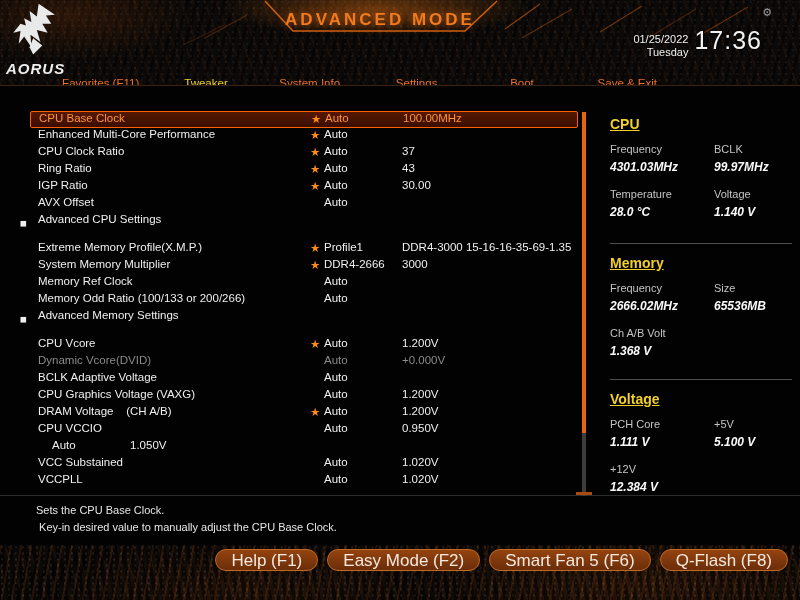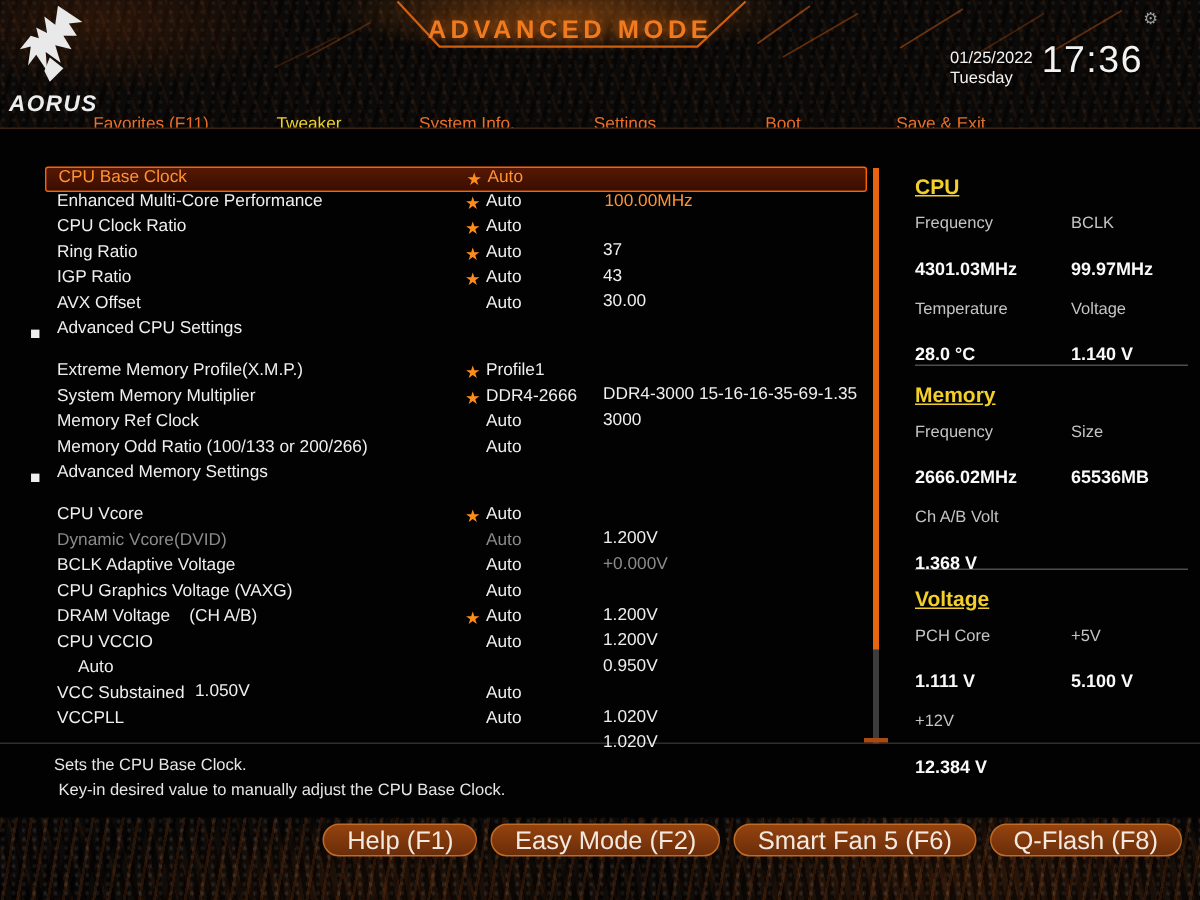--- a/index.html
+++ b/index.html
@@ -20,21 +20,21 @@
   
   .hdr-svg{position:absolute;top:0;left:0;}
   .banner-title{
     position:absolute;top:10px;left:230px;width:300px;text-align:center;
     font-size:17px;font-weight:bold;letter-spacing:3px;color:#f07a1d;
     text-shadow:0 0 8px rgba(255,120,20,.7);
   }
   .logo{position:absolute;left:6px;top:2px;width:74px;}
   .logo-text{font-size:15px;font-weight:bold;font-style:italic;letter-spacing:1px;color:#ededed;margin-top:-4px;}
   .datetime{position:absolute;right:38px;top:21px;display:flex;align-items:center;gap:6px;color:#f2f2f2;}
-  .dt-left{text-align:left;font-size:11px;line-height:13px;text-shadow:1px 1px 2px #000;margin-top:12px;}
+  .dt-left{text-align:right;font-size:11px;line-height:13px;text-shadow:1px 1px 2px #000;margin-top:12px;}
   .dt-time{font-size:25px;letter-spacing:1px;text-shadow:1px 1px 2px #000;}
   .gear{position:absolute;right:28px;top:6px;color:#9a9a9a;font-size:11px;}
   
   .tabbar{position:absolute;left:48px;top:53px;width:632px;display:flex;}
   .tab{flex:1;text-align:center;cursor:pointer;}
   .tab-label{font-size:11.5px;color:#e8702a;text-shadow:0 1px 2px #000;margin-top:24px;}
   .tab.active .tab-label{color:#ecd22e;}
   .tab-underline{height:3px;margin:6px 6px 0 6px;border-radius:2px;
     background:linear-gradient(90deg,#9c4414 0 4px,#5c2407 4px calc(100% - 4px),#9c4414 calc(100% - 4px));}
   .tab.active .tab-underline{height:5px;margin-top:4px;border-radius:4px;
@@ -44,38 +44,38 @@
   
   .content-bg{position:absolute;top:86px;left:0;width:800px;height:459px;background:#020202;}
   .help-divider{position:absolute;top:409px;left:0;width:800px;height:1px;background:#2e2e2e;}
   .setting-list{position:absolute;left:30px;top:111px;width:548px;}
   .row{position:relative;display:flex;align-items:flex-start;height:17px;padding-left:8px;box-sizing:border-box;cursor:pointer;}
   .spacer{height:11px;}
   .row span{font-size:11.5px;color:#efefef;}
   .lbl{width:272px;white-space:pre;overflow:hidden;}
   .star{width:14px;font-size:9px;color:#ff8c1a !important;}
   .val{width:78px;}
-  .ext{flex:1;margin-top:16px;}
+  .ext{flex:1;}
   .row.selected{background:linear-gradient(#561802,#3a0e00);border:1px solid #ff5f05;border-radius:2px;}
   .row.selected span{color:#ff9336;}
   .row.selected .star{color:#ff8c1a !important;}
   .row.disabled span{color:#8b8b8b;}
   .bullet{position:absolute;left:-10px;top:4px;font-size:7px;color:#e0561c;width:10px;}
   
   .scrollbar{position:absolute;left:582px;top:112px;width:4px;height:384px;background:#3c3c3c;}
   .scroll-thumb{position:absolute;top:0;left:0;width:4px;height:321px;background:#e8650f;}
   .scroll-tick{position:absolute;left:576px;top:492px;width:16px;height:3px;background:#a84a12;}
   
   .sidebar{position:absolute;left:610px;top:116px;width:182px;}
   .sb-section{box-sizing:border-box;}
   .sb-section.bordered{border-bottom:1px solid #4d4d4d;}
   .sb-title{font-size:14px;font-weight:bold;color:#f2cf2a;margin-bottom:11px;text-decoration:underline;}
   .sb-grid{display:grid;grid-template-columns:104px auto;row-gap:14px;}
   .sb-label{font-size:11px;color:#c4c4c4;}
-  .sb-value{font-size:12px;font-weight:bold;color:#fafafa;margin-top:17px;}
+  .sb-value{font-size:12px;font-weight:bold;color:#fafafa;margin-top:5px;font-style:italic;}
   
   .help{position:absolute;left:36px;top:502px;font-size:11px;color:#e6e6e6;line-height:17px;white-space:pre-wrap;}
   
   .footer-band{position:absolute;left:0;top:545px;width:800px;height:55px;
     background-image:
       radial-gradient(circle at 2px 2px, rgba(255,255,255,.05) 1px, transparent 1.6px),
       repeating-linear-gradient(100deg, rgba(225,100,20,.13) 0 2px, transparent 2px 10px),
       repeating-linear-gradient(80deg, rgba(0,0,0,.5) 0 4px, transparent 4px 8px);
     background-size:7px 6px,auto,auto;}
   .footer-buttons{position:absolute;right:12px;top:549px;display:flex;gap:9px;}

